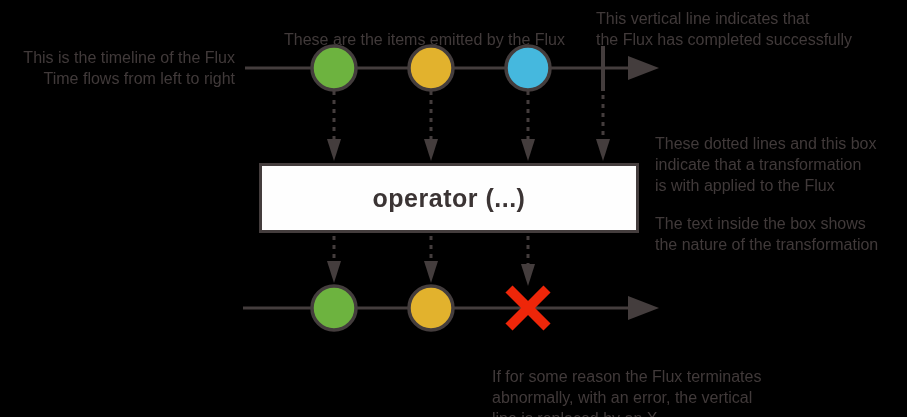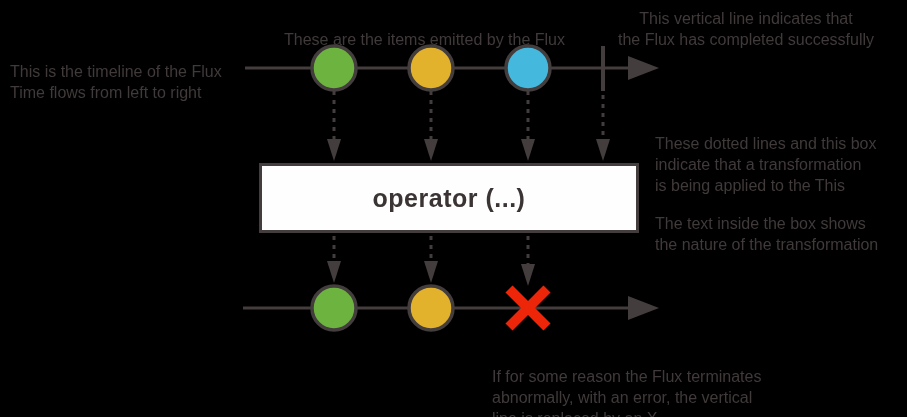--- a/index.html
+++ b/index.html
@@ -23,21 +23,21 @@
   .stage { position: relative; width: 907px; height: 417px; }
   svg.diagram { position: absolute; left: 0; top: 0; }
 
   .note {
     position: absolute;
     color: var(--annotation-text);
     font-size: 16px;
     line-height: 21px;
     white-space: pre-line;
   }
-  .note.center { text-align: left; margin-top: 14px; }
+  .note.center { text-align: right; }
   .note.nowrap { white-space: nowrap; }
 
   .operator-box-label {
     position: absolute;
     left: 259px; top: 163px;
     width: 380px; height: 70px;
     display: flex; align-items: center; justify-content: center;
     color: var(--box-text);
     font-size: 25px;
     font-weight: bold;
@@ -105,26 +105,26 @@
         <line class="x-stroke" x1="547" y1="289" x2="509" y2="327"></line>
       </g>
     </g>
   </svg>
 
   <div class="note center" style="left:10px; top:47px; width:225px;">This is the timeline of the Flux
 Time flows from left to right</div>
 
   <div class="note nowrap" style="left:284px; top:19px;margin-top:10px;">These are the items emitted by the Flux</div>
 
-  <div class="note" style="left:596px; top:8px; width:300px;text-align:center;">This vertical line indicates that
+  <div class="note" style="left:596px; top:8px; width:300px;">This vertical line indicates that
 the Flux has completed successfully</div>
 
   <div class="note" style="left:655px; top:133px; width:250px;">These dotted lines and this box
 indicate that a transformation
-is being applied to the This</div>
+is with applied to the Flux</div>
 
   <div class="note" style="left:655px; top:213px; width:250px;">The text inside the box shows
 the nature of the transformation</div>
 
 
   <div class="note" style="left:492px; top:347px; width:330px;margin-top:19px;">If for some reason the Flux terminates
 abnormally, with an error, the vertical
 line is replaced by an X</div>
 
   <div class="operator-box-label">operator (...)</div>

